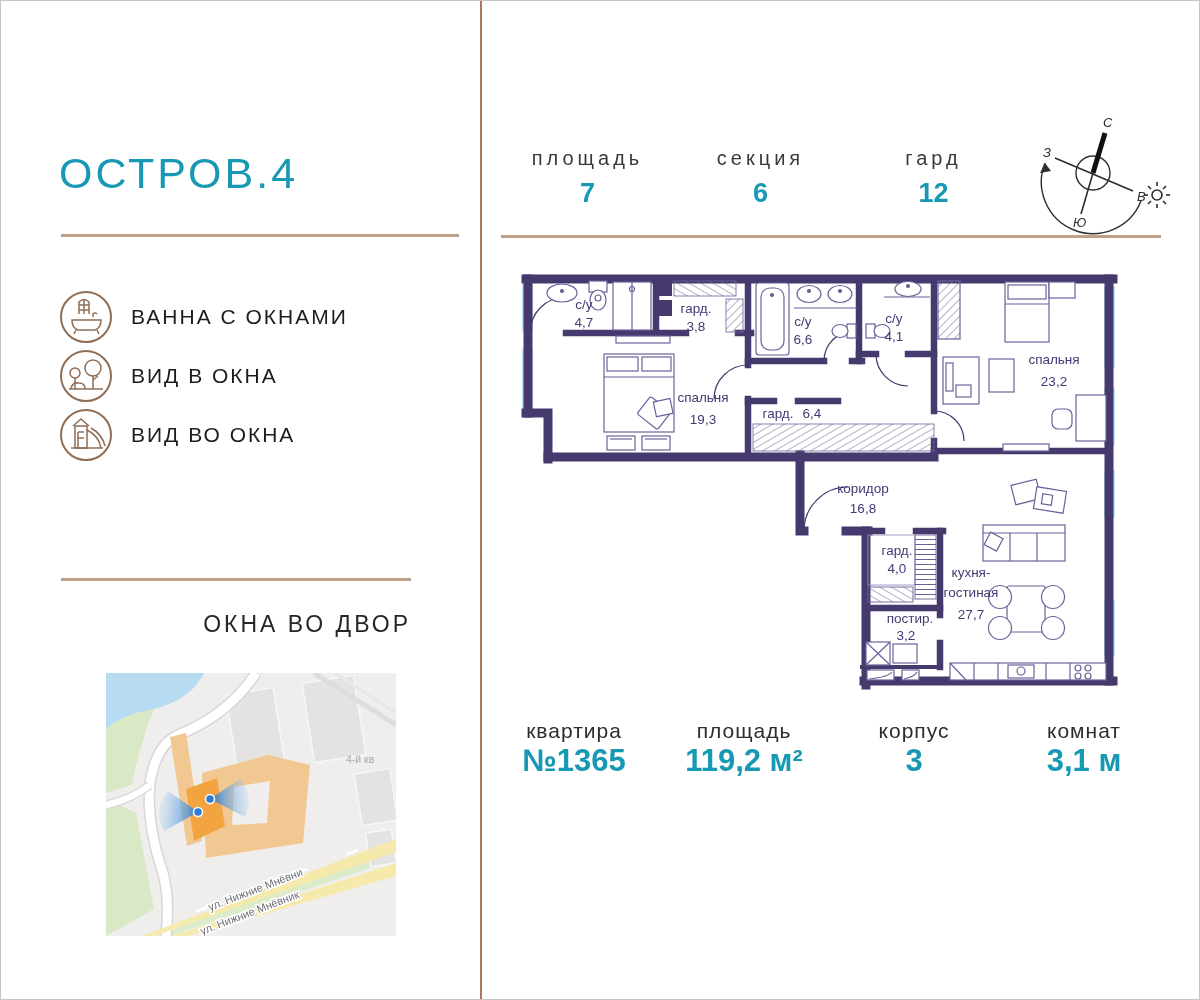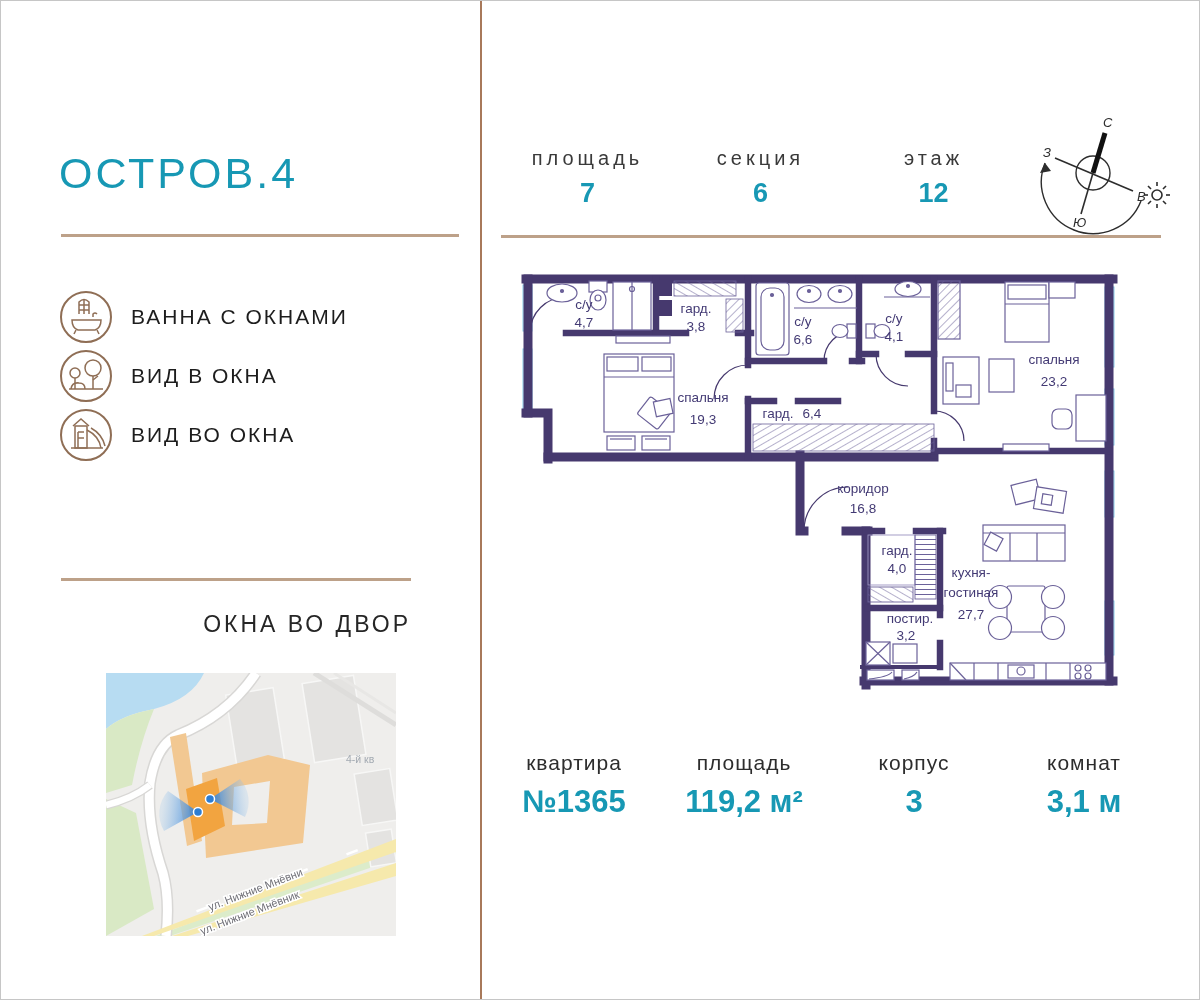--- a/index.html
+++ b/index.html
@@ -15,24 +15,24 @@
   .h-line{position:absolute;left:500px;top:234px;width:660px;height:3px;background:#bda189;}
   .compass{position:absolute;left:1028px;top:110px;}
   .features{position:absolute;left:58px;top:290px;}
   .feature{display:flex;align-items:center;margin-bottom:7px;height:52px;}
   .feature .fi{width:54px;height:54px;flex:0 0 54px;}
   .feature .ft{margin-left:18px;font-size:21px;letter-spacing:2px;color:#1d1d1d;white-space:nowrap;text-align:right;}
   .map-line{position:absolute;left:60px;top:577px;width:350px;height:3px;background:#bda189;}
   .map-title{position:absolute;left:60px;top:610px;width:350px;text-align:right;font-size:23px;letter-spacing:3px;color:#262626;}
   .map-wrap{position:absolute;left:105px;top:672px;width:290px;height:263px;}
   .plan-wrap{position:absolute;left:515px;top:266px;width:610px;height:434px;text-align:right;}
-  .sumstats{position:absolute;left:492px;top:750px;width:672px;display:flex;gap:8px;}
+  .sumstats{position:absolute;left:492px;top:718px;width:672px;display:flex;gap:8px;}
   .sumstat{width:168px;text-align:center;}
   .sumstat .lbl{font-size:21px;letter-spacing:1px;color:#2d2d2d;}
-  .sumstat .val{margin-top:9px;font-size:31px;font-weight:700;color:#1798b4;white-space:nowrap;}
+  .sumstat .val{font-size:31px;font-weight:700;color:#1798b4;white-space:nowrap;}
   svg{display:block;overflow:hidden;}
   .room-name,.room-area{font-family:"Liberation Sans",sans-serif;font-size:13.5px;fill:#433a74;}
   .map-street{font-size:11px;fill:#6f6f76;paint-order:stroke;stroke:#ffffff;stroke-width:3px;}
   .map-district{font-size:10.5px;fill:#a3aab2;}
   .cletter{font-size:13px;fill:#2d2d2d;font-style:italic;}
 </style>
 </head>
 <body>
 
 <div class="page">
@@ -44,21 +44,21 @@
   <div class="hstats">
     <div class="hstat">
       <div class="lbl">площадь</div>
       <div class="val">7</div>
     </div>
     <div class="hstat">
       <div class="lbl">секция</div>
       <div class="val">6</div>
     </div>
     <div class="hstat">
-      <div class="lbl">этаж</div>
+      <div class="lbl">гард</div>
       <div class="val">12</div>
     </div>
   </div>
   <div class="h-line"></div>
 
   <div class="compass">
     <svg width="142" height="126" viewBox="0 0 142 126">
       <path d="M 16 52 A 51 51 0 1 0 112 90" fill="none" stroke="#2d2d2d" stroke-width="1.4"></path>
       <path d="M 16 52 L 11 62 L 22 60 Z" fill="#2d2d2d"></path>
       <circle cx="64" cy="62" r="17" fill="none" stroke="#2d2d2d" stroke-width="1.4"></circle>

